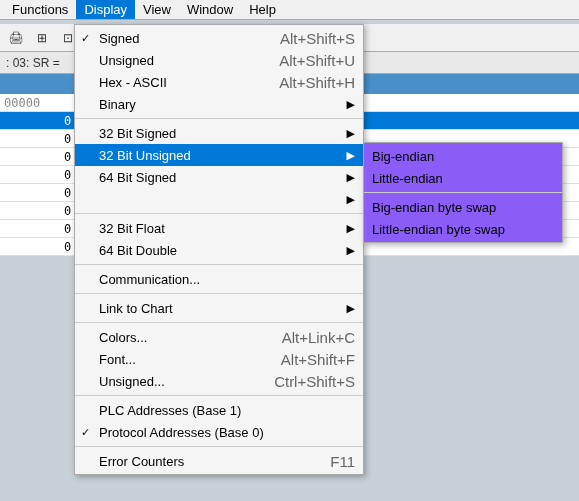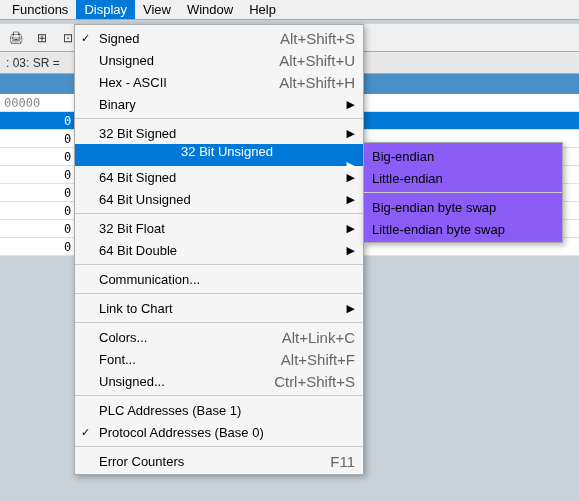--- a/index.html
+++ b/index.html
@@ -147,21 +147,20 @@
       height: 22px;
       padding: 0 8px 0 24px;
       cursor: pointer;
       position: relative;
       white-space: nowrap;
       color: #000;
     }
     .menu-item:hover, .menu-item.active, .menu-item.highlighted {
       background: #0078d7;
       color: #fff;
-      flex-direction: column;
     }
     .menu-item.highlighted {
       background: #0078d7;
       color: #fff;
     }
     .menu-item .checkmark {
       position: absolute;
       left: 6px;
       font-size: 11px;
     }
@@ -322,21 +321,20 @@
       </div>
     </div>
   </div>
 
   <div class="menu-item">
     <span>64 Bit Signed</span>
     <span class="arrow">▶</span>
   </div>
 
   <div class="menu-item">
-    <span>64 Bit Unsigned</span>
     <span class="arrow">▶</span>
   </div>
 
   <div class="menu-divider"></div>
 
   <div class="menu-item">
     <span>32 Bit Float</span>
     <span class="arrow">▶</span>
   </div>
 

